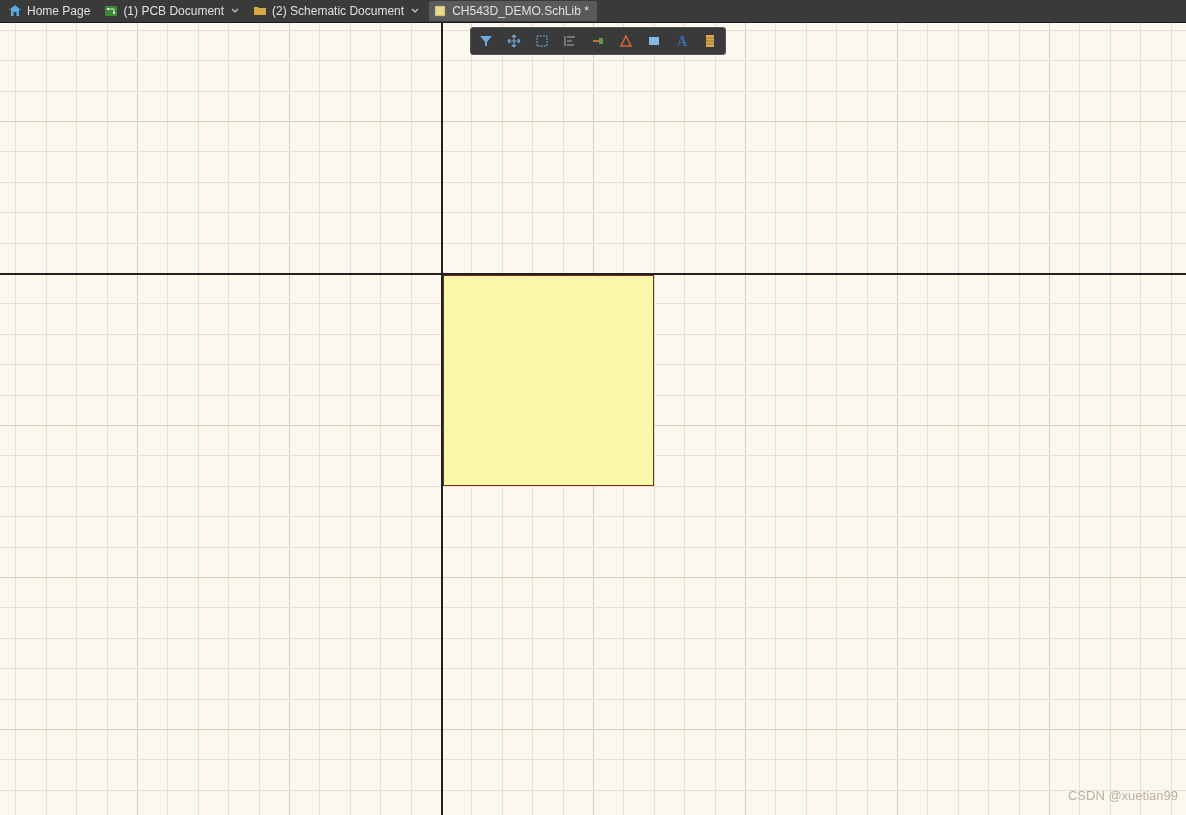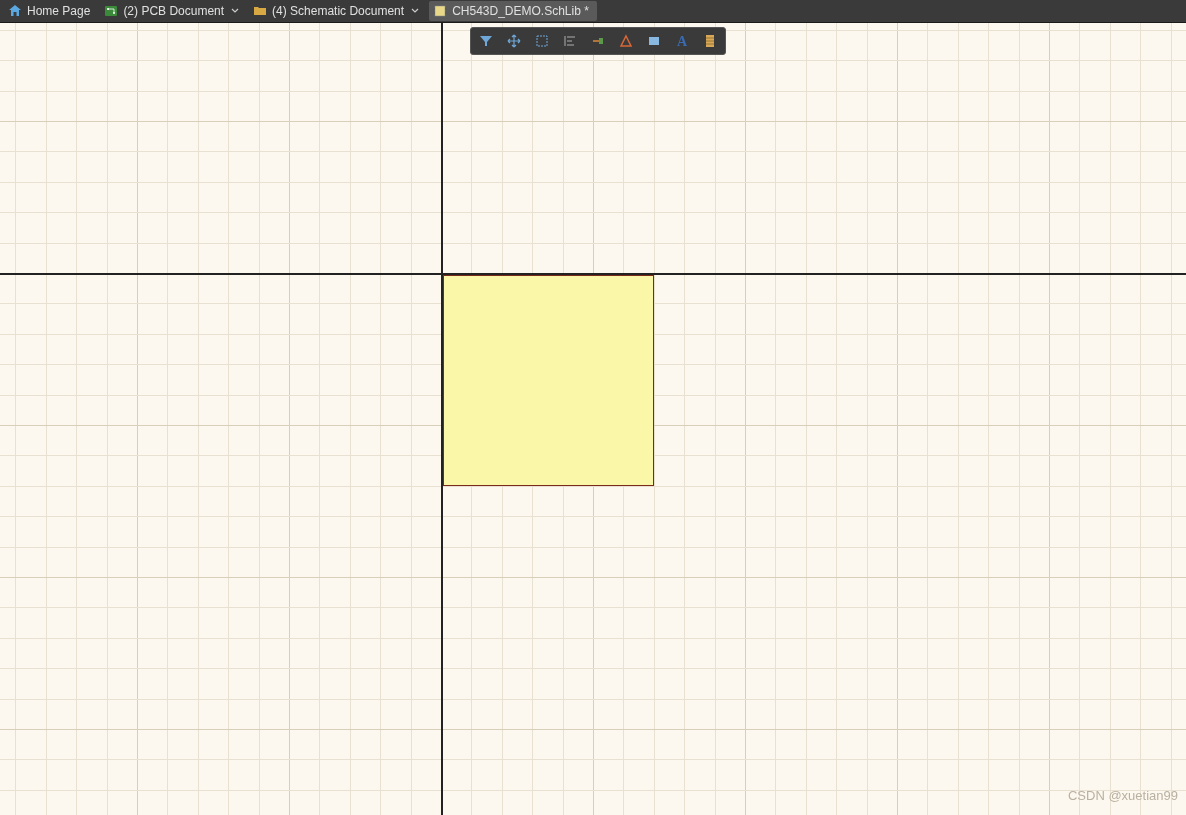--- a/index.html
+++ b/index.html
@@ -189,35 +189,35 @@
 
   <div class="tab">
     <span class="tab-icon">
       <svg width="14" height="14" viewBox="0 0 14 14">
           <rect x="1" y="2" width="12" height="10" fill="#3a8a3a" rx="1"></rect>
           <circle cx="4" cy="5" r="1" fill="#fff"></circle>
           <circle cx="10" cy="9" r="1" fill="#fff"></circle>
           <path d="M4 5 L10 5 L10 9" stroke="#fff" stroke-width="0.8" fill="none"></path>
         </svg>
     </span>
-    <span>(2) PCB Document</span>
+    <span>(1) PCB Document</span>
     <span class="dropdown-arrow">
       <svg width="8" height="6" viewBox="0 0 8 6">
           <path d="M1 1 L4 4 L7 1" stroke="#ccc" stroke-width="1.2" fill="none"></path>
         </svg>
     </span>
   </div>
 
   <div class="tab">
     <span class="tab-icon">
       <svg width="14" height="14" viewBox="0 0 14 14">
           <path d="M1 3 L5 3 L6 4 L13 4 L13 11 L1 11 Z" fill="#d8a842"></path>
         </svg>
     </span>
-    <span>(4) Schematic Document</span>
+    <span>(2) Schematic Document</span>
     <span class="dropdown-arrow">
       <svg width="8" height="6" viewBox="0 0 8 6">
           <path d="M1 1 L4 4 L7 1" stroke="#ccc" stroke-width="1.2" fill="none"></path>
         </svg>
     </span>
   </div>
 
   <div class="tab active">
     <span class="tab-icon">
       <svg width="14" height="14" viewBox="0 0 14 14">

